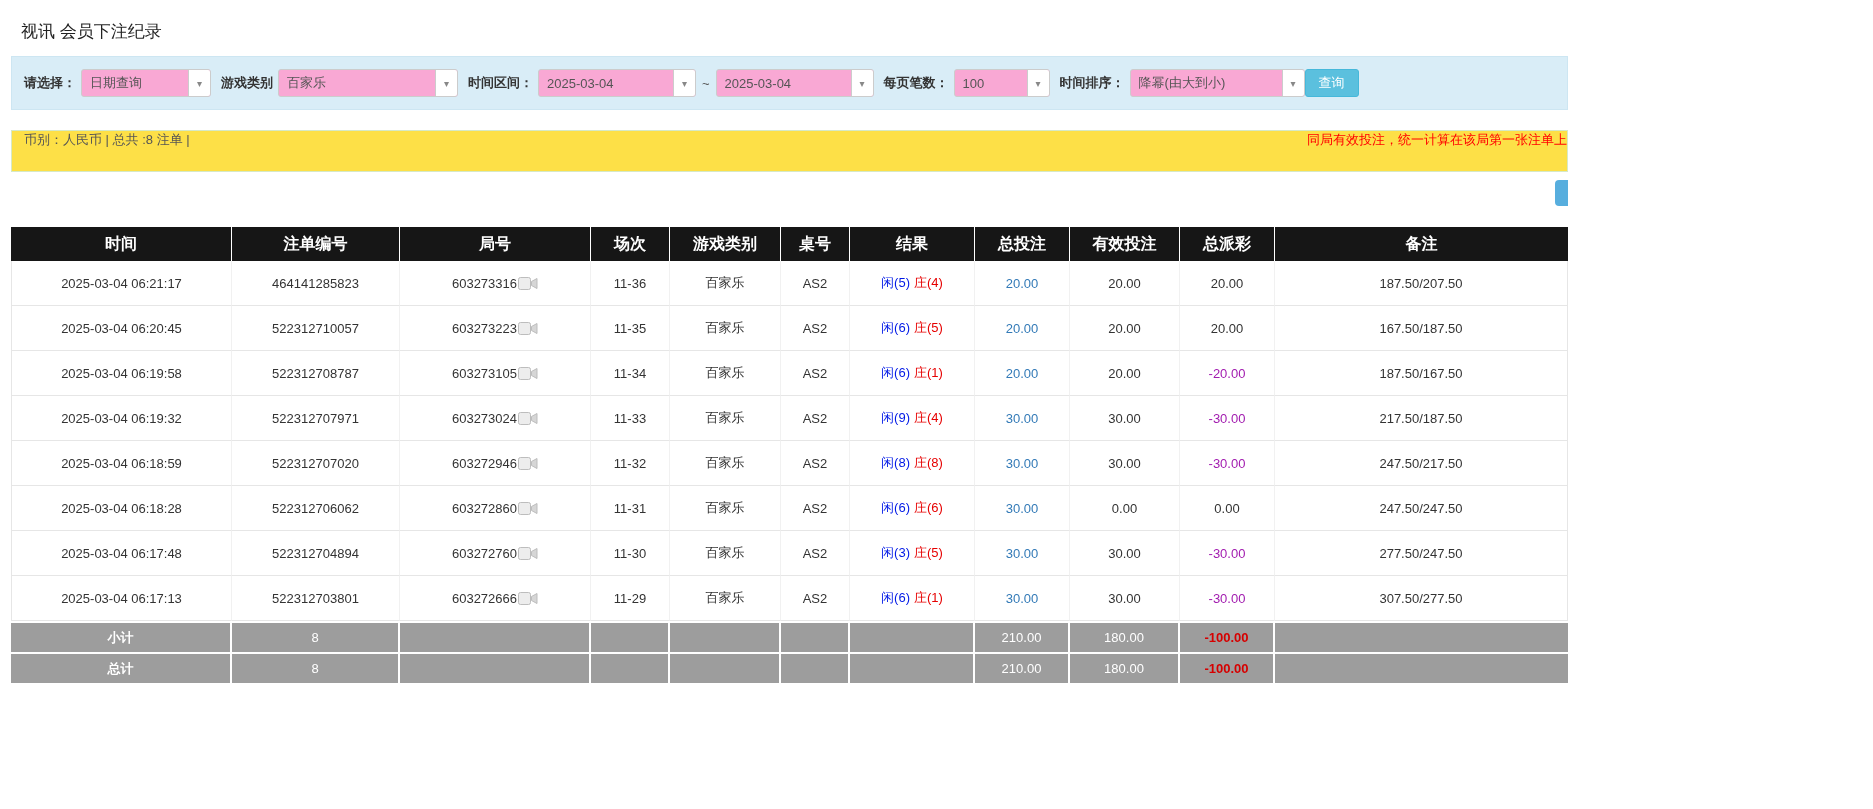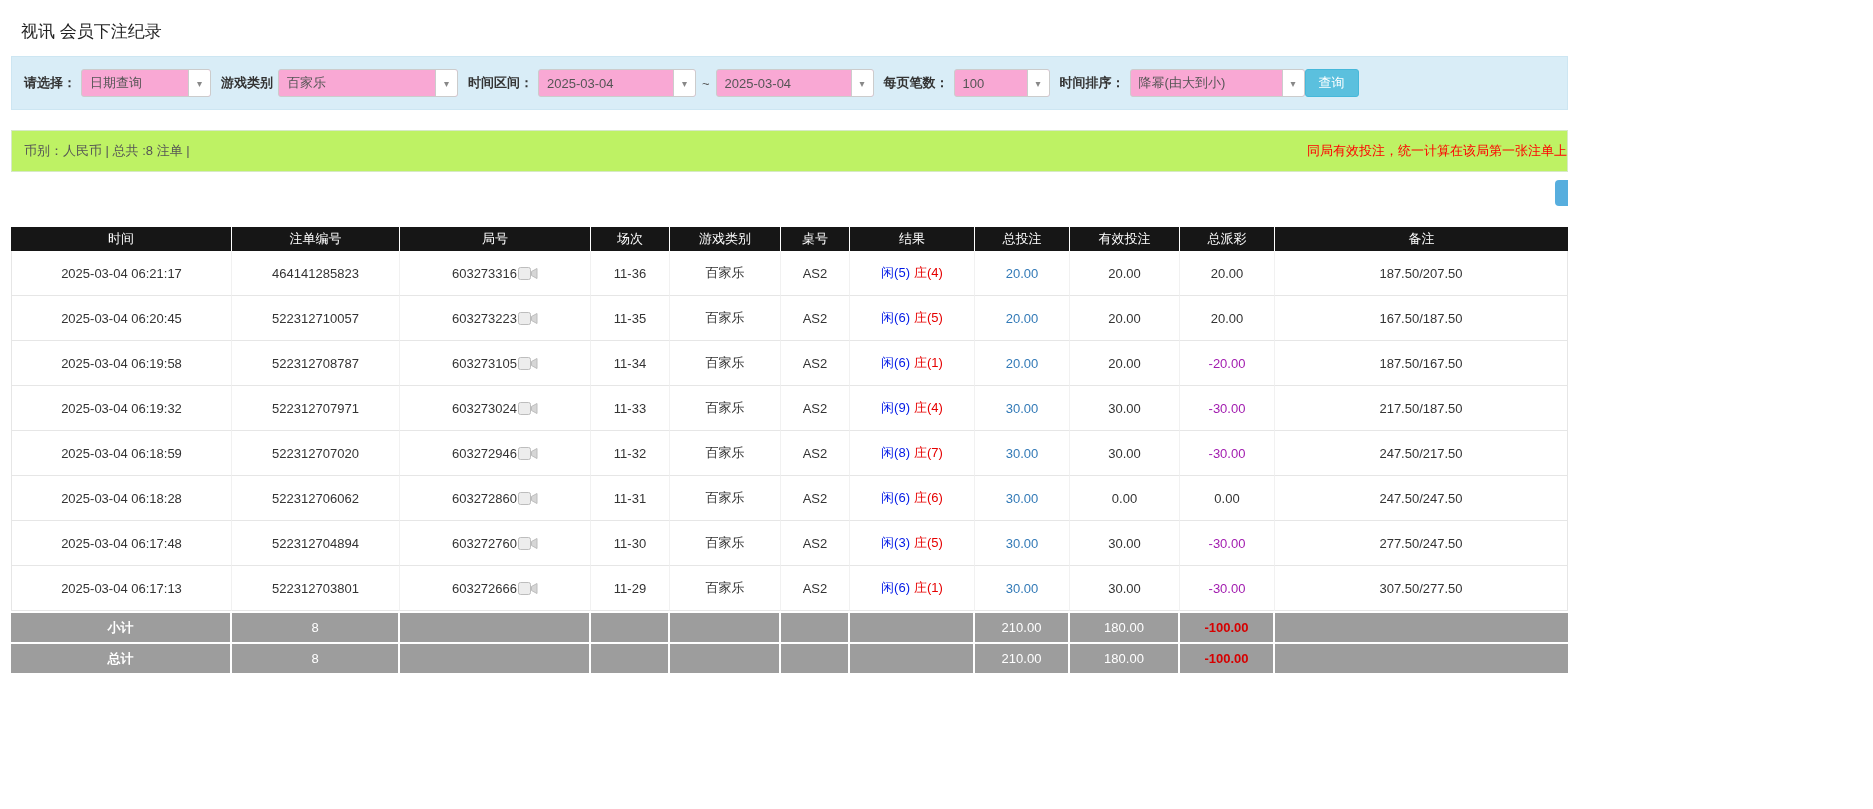--- a/index.html
+++ b/index.html
@@ -42,43 +42,43 @@
   .tilde { font-size: 13px; color: #555; margin: 0 6px; }
   .btn-query {
     background: #5bc0de; color: #fff;
     border: 1px solid #46b8da; border-radius: 3px;
     height: 28px; padding: 0 13px; font-size: 13px; cursor: pointer;
   }
 
   
   .summary-bar {
     margin-top: 20px; height: 42px;
-    background: #bef264; border: 1px solid #d6e9c6;
-    display: flex; align-items: center; justify-content: space-between;
+    background: #fde047; border: 1px solid #d6e9c6;
+    display: flex; justify-content: space-between;
     padding-left: 12px; white-space: nowrap; overflow: hidden;
   }
   .summary-left { font-size: 13px; color: #555; }
   .summary-right { font-size: 13px; color: #ff0000; }
 
   
   .partial-btn {
     position: absolute; right: 0; top: 172px;
     width: 13px; height: 26px;
     background: #57aede; border-radius: 4px 0 0 4px; cursor: pointer;
   }
 
   
   table.records {
     margin-top: 55px; width: 1557px;
     border-collapse: separate; border-spacing: 0;
     table-layout: fixed;
   }
   thead th {
     background: #161616; color: #fff;
-    font-size: 13px; font-weight: normal; height: 24px;
+    font-size: 16px; font-weight: bold; height: 34px;
     text-align: center; border-right: 1px solid #ffffff; padding: 0;
   }
   thead th:last-child { border-right: none; }
   tbody td {
     height: 45px; text-align: center; vertical-align: middle;
     font-size: 13px; color: #333; background: #fff;
     border-bottom: 1px solid #e6e6e6; border-right: 1px solid #f1f1f1; padding: 0 4px;
   }
   tbody td:first-child { border-left: 1px solid #e6e6e6; }
   tbody td:last-child { border-right: 1px solid #e6e6e6; }
@@ -274,21 +274,21 @@
               <span class="video-icon">
                 <svg width="20" height="15" viewBox="0 0 20 15">
                   <rect x="0.5" y="1.5" width="12" height="12" rx="2" fill="#ededed" stroke="#bdbdbd"></rect>
                   <path d="M13.5 5.5 L19 2.5 V12.5 L13.5 9.5 Z" fill="#d6d6d6" stroke="#bdbdbd"></path>
                 </svg>
               </span>
             </span></td>
         <td>11-32</td>
         <td>百家乐</td>
         <td>AS2</td>
-        <td><span class="player">闲(8)</span><span class="banker">庄(7)</span></td>
+        <td><span class="player">闲(8)</span><span class="banker">庄(8)</span></td>
         <td class="bet-link">30.00</td>
         <td>30.00</td>
         <td class="js-neg neg">-30.00</td>
         <td>247.50/217.50</td>
       </tr>
       <tr>
         <td>2025-03-04 06:18:28</td>
         <td>522312706062</td>
         <td><span class="round-wrap">
               <span>603272860</span>

